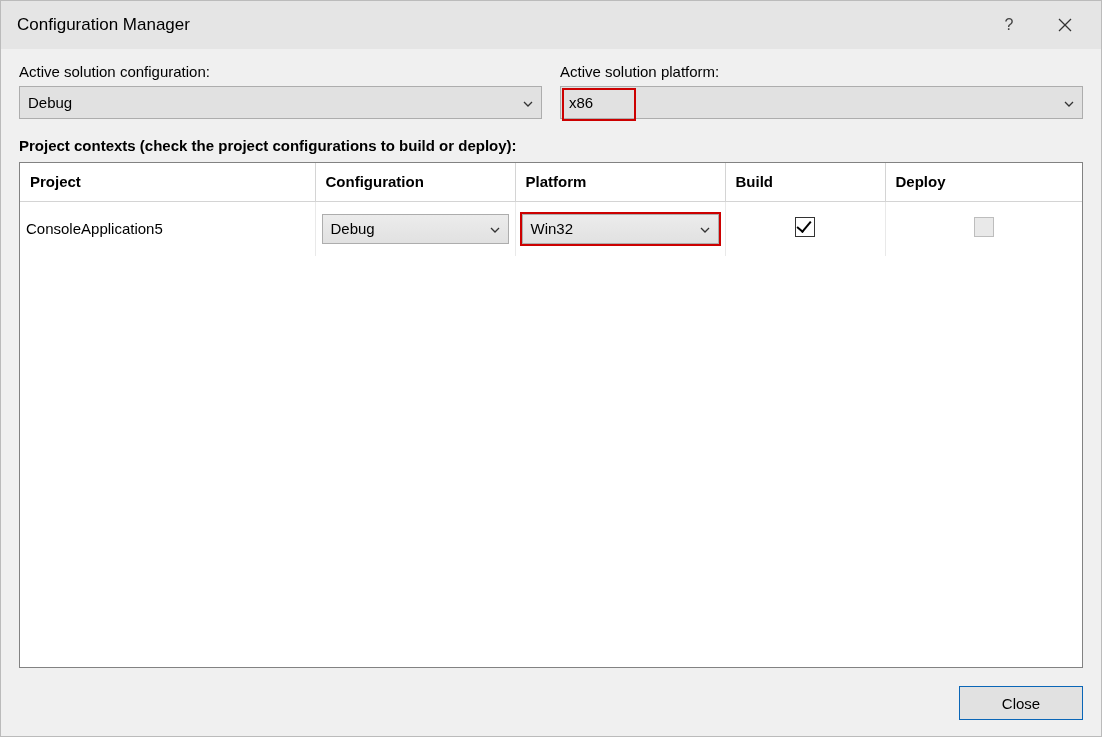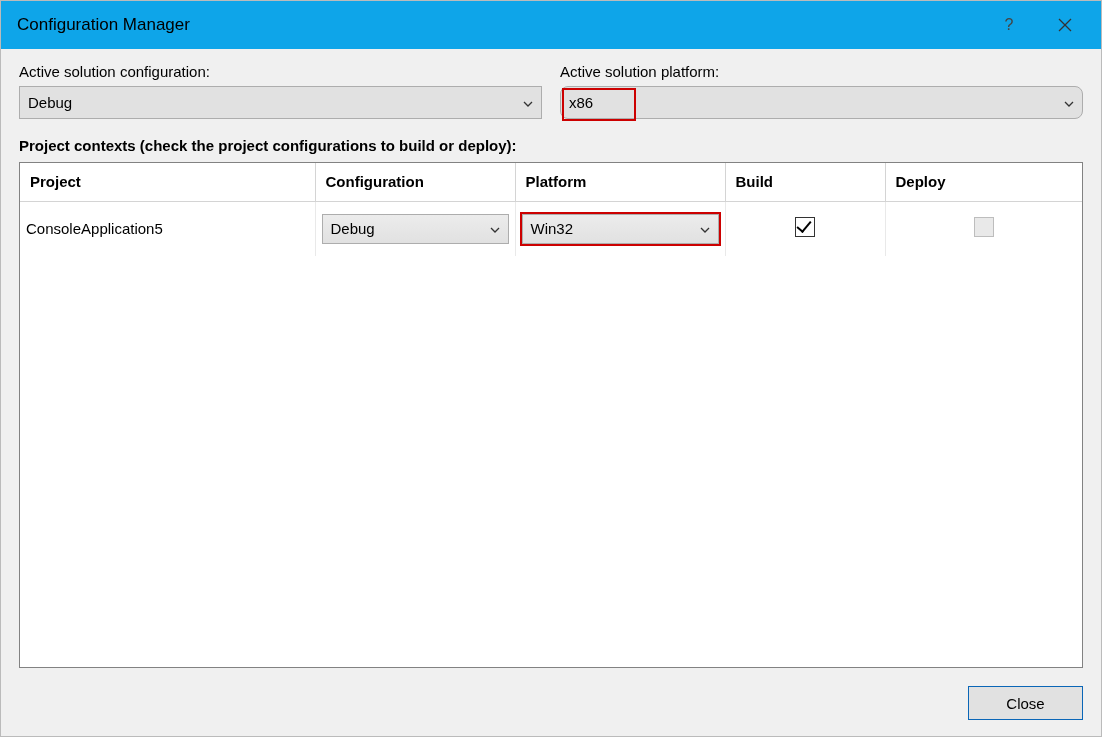--- a/index.html
+++ b/index.html
@@ -19,21 +19,21 @@
     border: 1px solid #bbb;
     display: flex;
     flex-direction: column;
     background: #fff;
   }
   .titlebar {
     height: 48px;
     display: flex;
     align-items: center;
     padding: 0 12px 0 16px;
-    background: #0ea5e9;
+    background: #e5e5e5;
   }
   .title {
     font-size: 17px;
     flex: 1;
   }
   .titlebar-buttons {
     display: flex;
     align-items: center;
     gap: 24px;
     padding-right: 8px;
@@ -78,21 +78,20 @@
     padding: 0 8px;
     position: relative;
   }
   .combo .chev {
     margin-left: auto;
     font-size: 12px;
     color: #333;
   }
   .highlight-red {
     position: relative;
-    border-radius: 8px;
   }
   .highlight-red::after {
     content: "";
     position: absolute;
     top: 1px;
     left: 1px;
     width: 70px;
     height: calc(100% - 2px);
     border: 2px solid #c00;
     pointer-events: none;
@@ -177,21 +176,21 @@
   .chk.disabled {
     border-color: #bdbdbd;
     background: #e9e9e9;
   }
   .footer {
     display: flex;
     justify-content: flex-end;
     padding-top: 18px;
   }
   .close-btn {
-    width: 115px;
+    width: 124px;
     height: 34px;
     border: 1.5px solid #0a66b7;
     background: #e1e1e1;
     font-size: 15px;
     display: flex;
     align-items: center;
     justify-content: center;
     cursor: default;
   }
   .chev-svg { width:10px; height:6px; }

